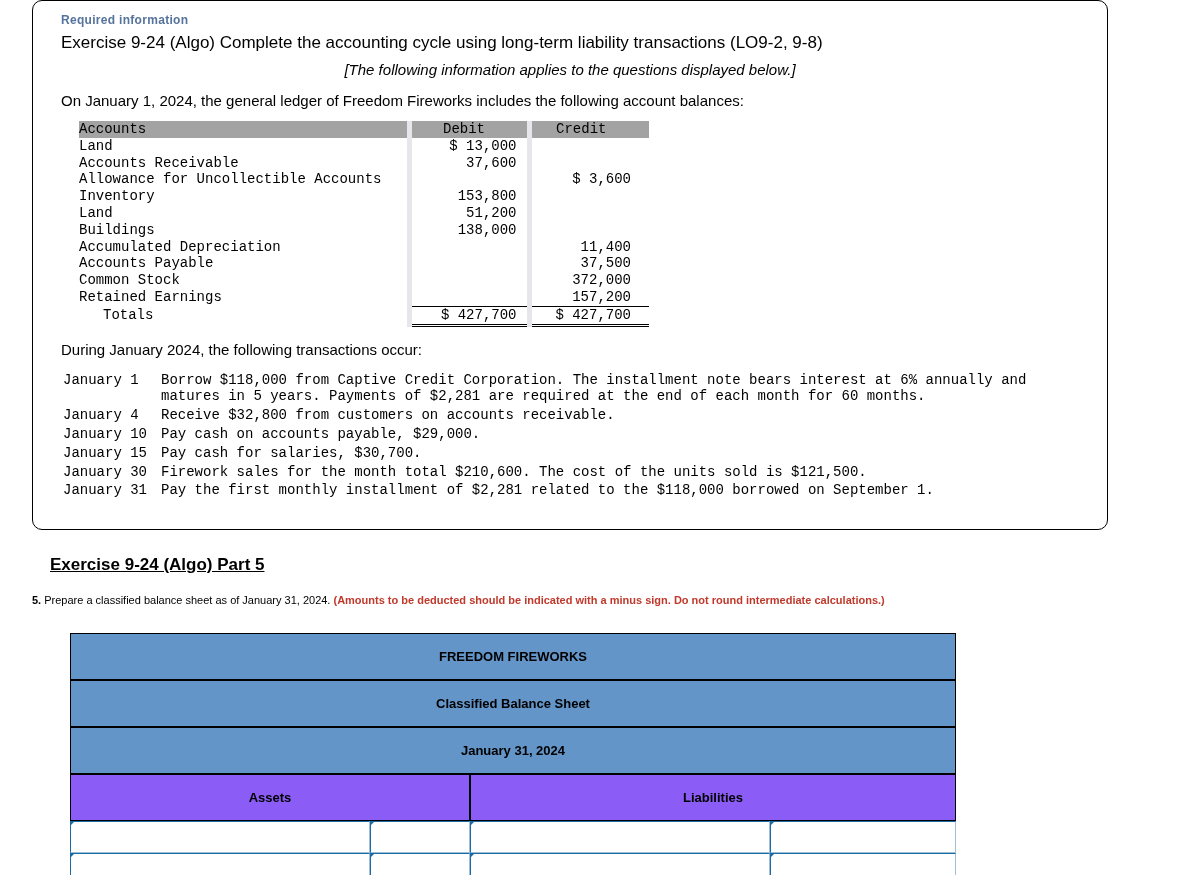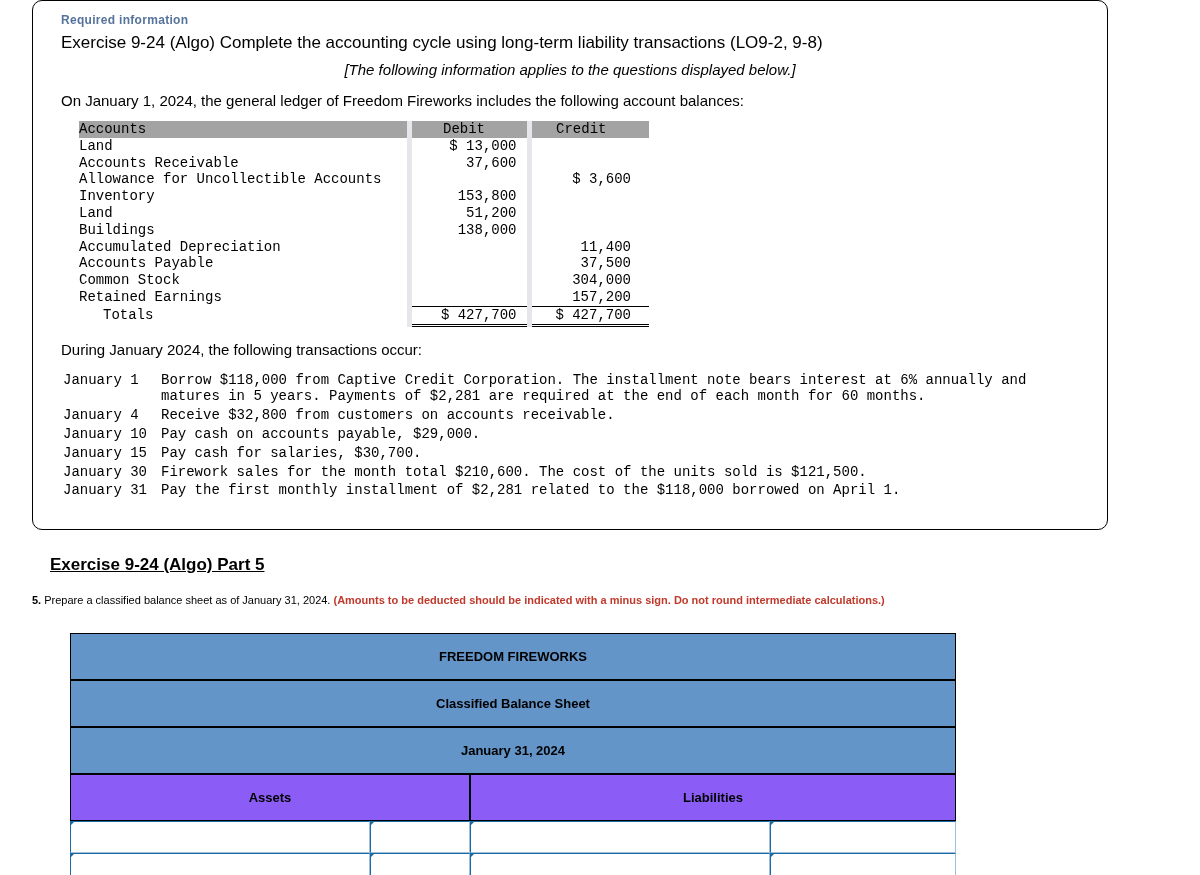--- a/index.html
+++ b/index.html
@@ -91,21 +91,21 @@
             <td class="credit-col">11,400</td>
           </tr>
           <tr>
             <td class="acct-col">Accounts Payable</td>
             <td class="debit-col"></td>
             <td class="credit-col">37,500</td>
           </tr>
           <tr>
             <td class="acct-col">Common Stock</td>
             <td class="debit-col"></td>
-            <td class="credit-col">304,000</td>
+            <td class="credit-col">372,000</td>
           </tr>
           <tr>
             <td class="acct-col">Retained Earnings</td>
             <td class="debit-col"></td>
             <td class="credit-col">157,200</td>
           </tr>
         </tbody>
       <tbody>
           <tr class="totals">
         <td class="acct-col">Totals</td>
@@ -134,21 +134,21 @@
           <tr>
             <td class="date-col">January 15</td>
             <td>Pay cash for salaries, $30,700.</td>
           </tr>
           <tr>
             <td class="date-col">January 30</td>
             <td>Firework sales for the month total $210,600. The cost of the units sold is $121,500.</td>
           </tr>
           <tr>
             <td class="date-col">January 31</td>
-            <td>Pay the first monthly installment of $2,281 related to the $118,000 borrowed on April 1.</td>
+            <td>Pay the first monthly installment of $2,281 related to the $118,000 borrowed on September 1.</td>
           </tr>
         </tbody>
     </table>
   </div>
 
   <div class="part-title">Exercise 9-24 (Algo) Part 5</div>
 
   <div class="instruction">
     <span class="bold">5.</span><span> Prepare a classified balance sheet as of January 31, 2024. </span><span class="red">(Amounts to be deducted should be indicated with a minus sign. Do not round intermediate calculations.)</span>
   </div>

